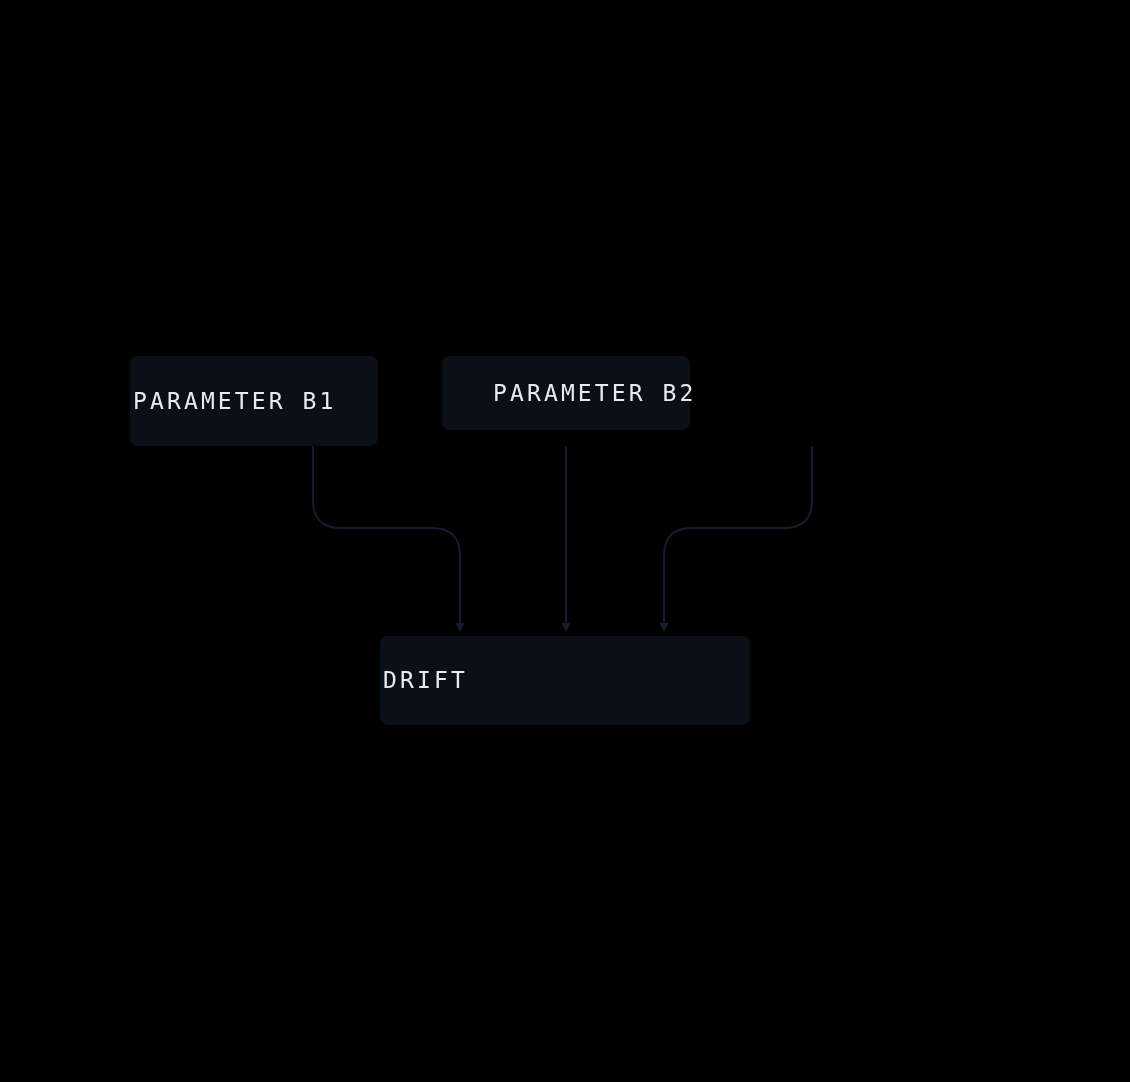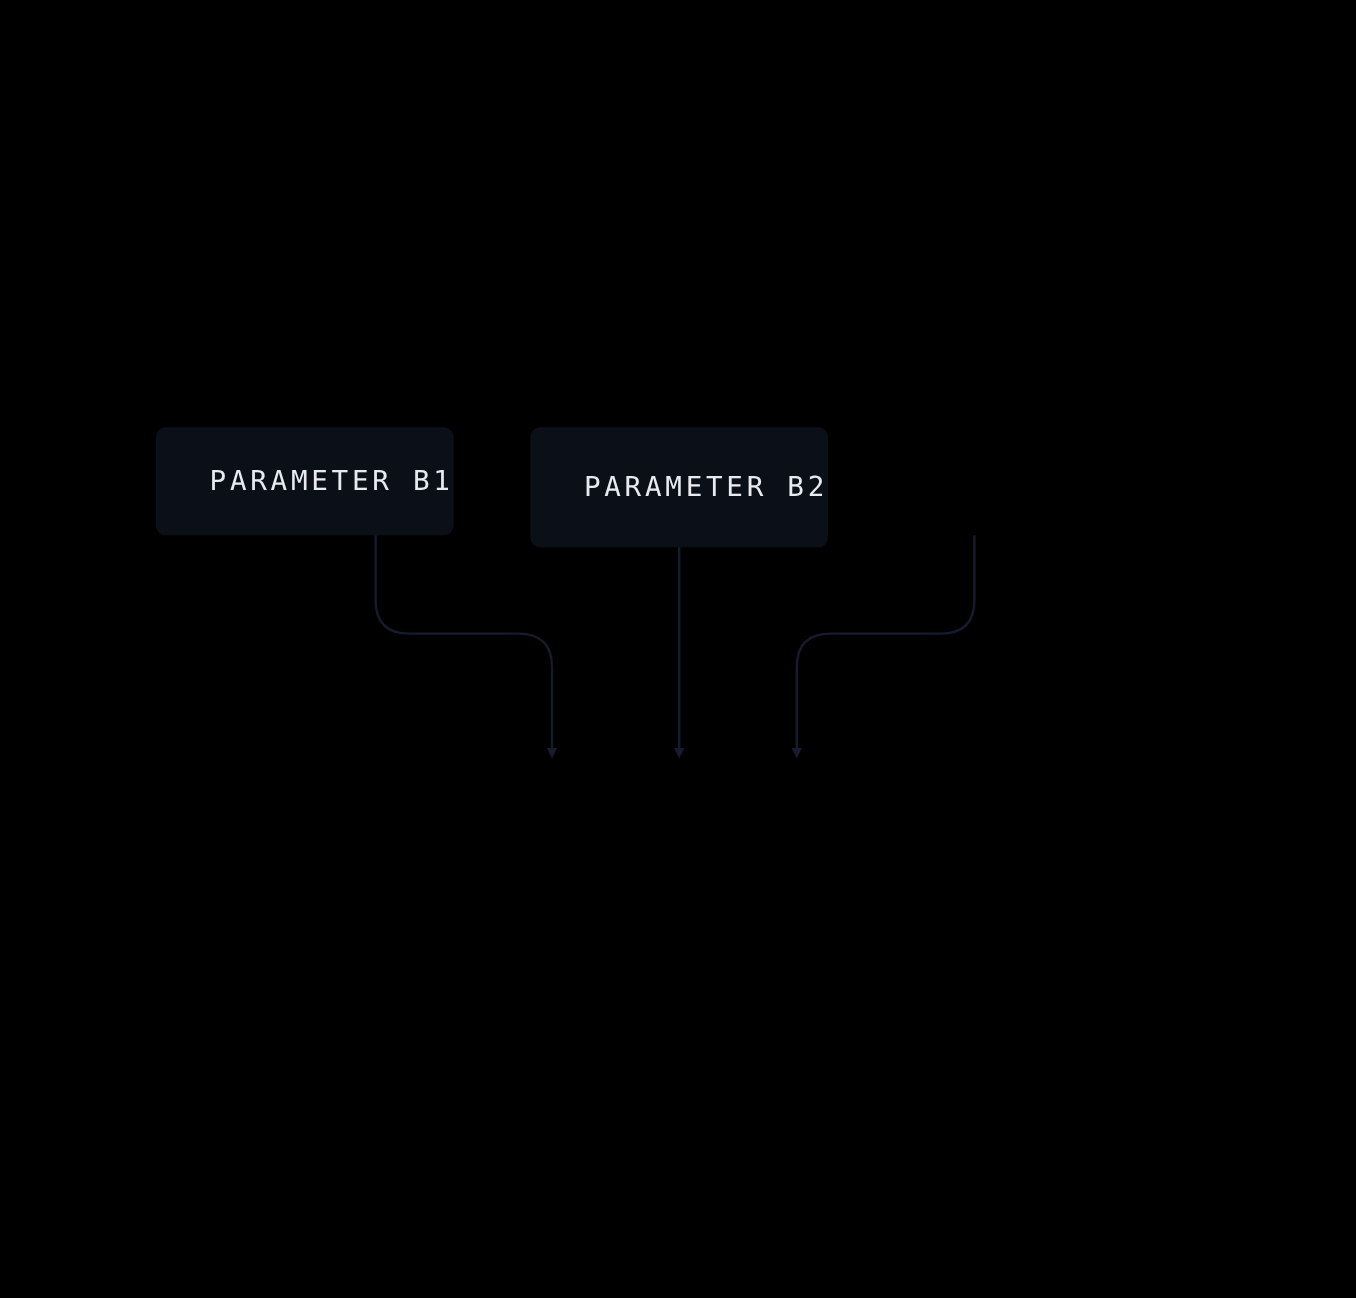--- a/index.html
+++ b/index.html
@@ -28,35 +28,35 @@
     height: 1082px;
     pointer-events: none;
   }
   .node {
     position: absolute;
     box-sizing: border-box;
     background: #0b1018;
     border-radius: 8px;
     display: flex;
     align-items: center;
-    justify-content: flex-end;
+    justify-content: flex-start;
   }
   .node-label {
     color: #e8eaf0;
     font-family: "DejaVu Sans Mono", "Liberation Mono", monospace;
     font-size: 23px;
     font-weight: 400;
     letter-spacing: 3.1px;
     text-indent: 3.1px;
     white-space: nowrap;
     line-height: 1;
     text-align: center;
   }
   #node-b1 { left: 130px; top: 356px; width: 248px; height: 90px; }
-  #node-b2 { left: 442px; top: 356px; width: 248px; height: 100px; }
+  #node-b2 { left: 442px; top: 356px; width: 248px; height: 74px; padding-left: 48px; }
   #node-b3 { left: 754px; top: 356px; width: 248px; height: 90px; }
   #node-drift { left: 380px; top: 636px; width: 370px; height: 89px; }
 </style>
 </head>
 <body>
 
 <div id="canvas">
 
   <svg id="edge-layer" viewBox="0 0 1130 1082" width="1130" height="1082" xmlns="http://www.w3.org/2000/svg">
     <defs>
@@ -74,14 +74,17 @@
 
   <div class="node" id="node-b1">
     <span class="node-label">PARAMETER B1</span>
   </div>
 
   <div class="node" id="node-b2">
     <span class="node-label">PARAMETER B2</span>
   </div>
 
 
+  <div class="node" id="node-drift">
+    <span class="node-label">DRIFT</span>
+  </div>
 
 </div>
 
 </body></html>

